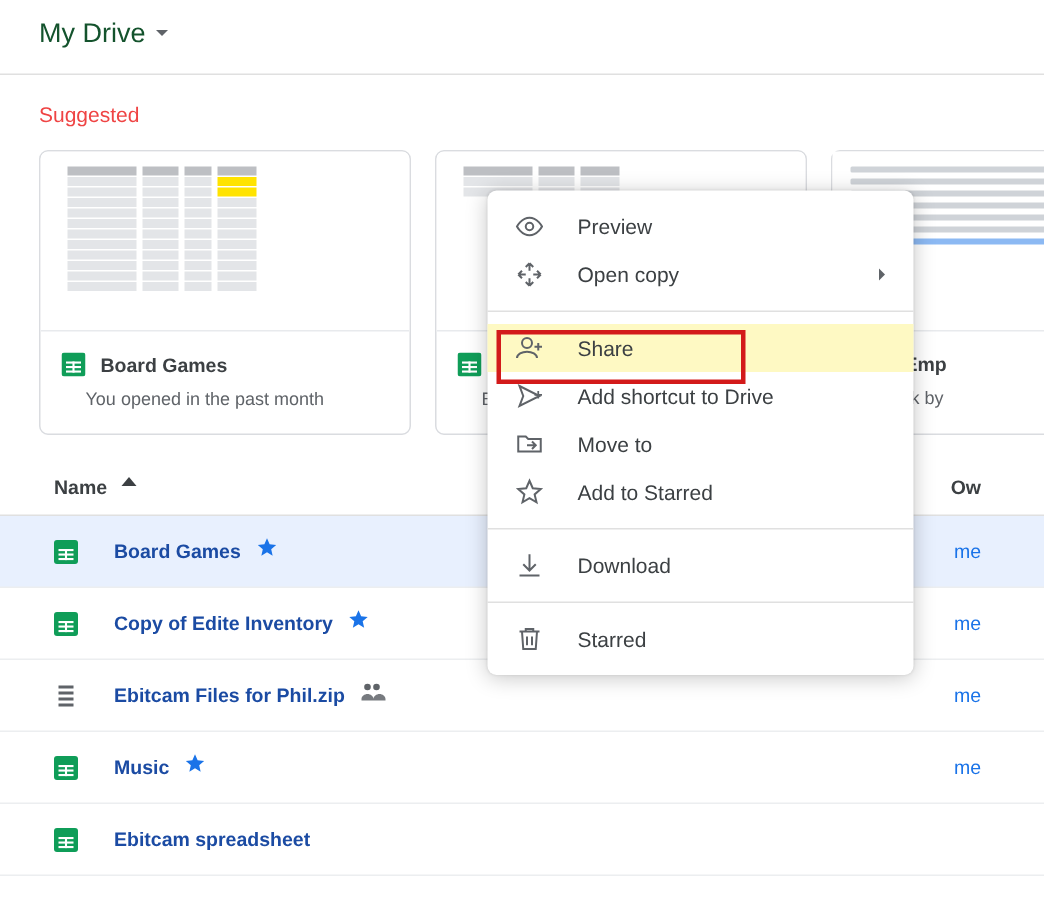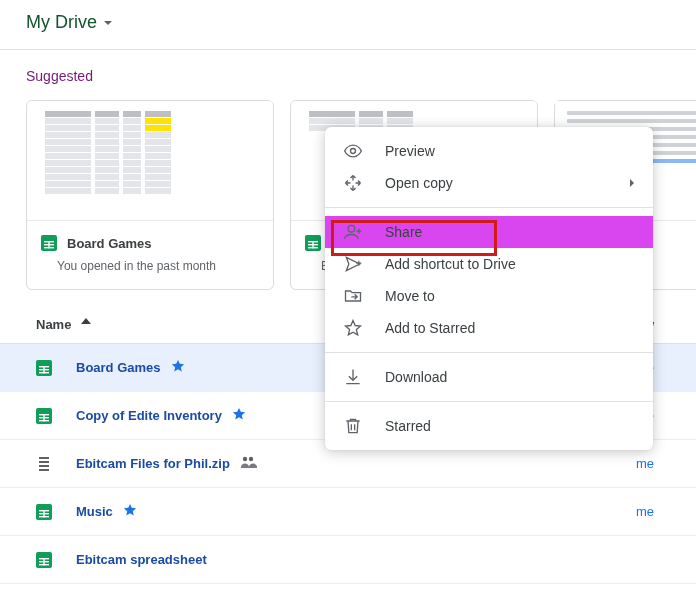--- a/index.html
+++ b/index.html
@@ -6,21 +6,21 @@
   body { background: #fff; color: #3c4043; width: 696px; height: 614px; overflow: hidden; position: relative; }
 
   
   .crumb { padding: 12px 26px 8px; display: flex; align-items: center; gap: 6px; }
   .crumb-title { font-size: 18px; color: #14532d; }
   .crumb-caret svg { width: 10px; height: 10px; fill: #5f6368; }
 
   .divider { height: 1px; background: #e0e0e0; margin-top: 8px; }
 
   
-  .sect-heading { padding: 18px 26px 2px; font-size: 14px; color: #701a75; }
+  .sect-heading { padding: 18px 26px 2px; font-size: 14px; color: #ef4444; }
   .sugg-row { padding: 14px 26px 0; display: flex; gap: 16px; position: relative; }
   .sugg-card { width: 248px; border: 1px solid #dadce0; border-radius: 6px; overflow: hidden; background: #fff; flex-shrink: 0; }
   .preview { height: 120px; background: #fff; border-bottom: 1px solid #e8eaed; padding: 10px 18px; }
   .sheet-fake { width: 100%; height: 100%; display: flex; flex-direction: column; gap: 1px; }
   .sheet-row { height: 6px; display: flex; gap: 4px; }
   .sheet-cell { background: #e3e5e8; height: 100%; }
   .sheet-cell.c1 { width: 46px; }
   .sheet-cell.c2 { width: 24px; }
   .sheet-cell.c3 { width: 18px; }
   .sheet-cell.c4 { width: 26px; }
@@ -49,23 +49,23 @@
   .file-row.sel { background: #e8f0fe; }
   .file-icon { width: 18px; display: flex; align-items: center; }
   .file-name { margin-left: 22px; font-size: 13px; color: #1b4ba3; font-weight: 600; }
   .star { margin-left: 10px; }
   .star svg { width: 14px; height: 14px; fill: #1a73e8; }
   .share-ind { margin-left: 10px; }
   .share-ind svg { width: 18px; height: 14px; fill: #5f6368; }
   .owner { margin-left: auto; font-size: 13px; color: #1a73e8; padding-right: 6px; }
 
   
-  .ctx { position: absolute; left: 325px; top: 127px; width: 328px; background: #fff; border-radius: 6px; box-shadow: 0 2px 14px rgba(0,0,0,.22), 0 0 2px rgba(0,0,0,.1); padding: 8px 0; z-index: 50; }
+  .ctx { position: absolute; left: 325px; top: 127px; width: 284px; background: #fff; border-radius: 6px; box-shadow: 0 2px 14px rgba(0,0,0,.22), 0 0 2px rgba(0,0,0,.1); padding: 8px 0; z-index: 50; }
   .ctx-item { display: flex; align-items: center; height: 32px; padding: 0 18px; gap: 22px; font-size: 14px; color: #3c4043; position: relative; }
-  .ctx-item.hi { background: #d946ef; text-align: center; }
+  .ctx-item.hi { background: #fef9c3; text-align: center; }
   .ctx-item .ic { width: 20px; display: flex; align-items: center; justify-content: center; }
   .ctx-item .ic svg { width: 20px; height: 20px; fill: none; stroke: #5f6368; stroke-width: 1.6; }
   .ctx-sep { height: 1px; background: #e0e0e0; margin: 8px 0; }
   .ctx-chevron { position: absolute; right: 16px; }
   .ctx-chevron svg { width: 10px; height: 10px; fill: #5f6368; }
 
   .hi-box { position: absolute; left: 331px; top: 220px; width: 166px; height: 36px; border: 3px solid #d31a1a; z-index: 60; pointer-events: none; }
   body { overflow: hidden; }
 
   

